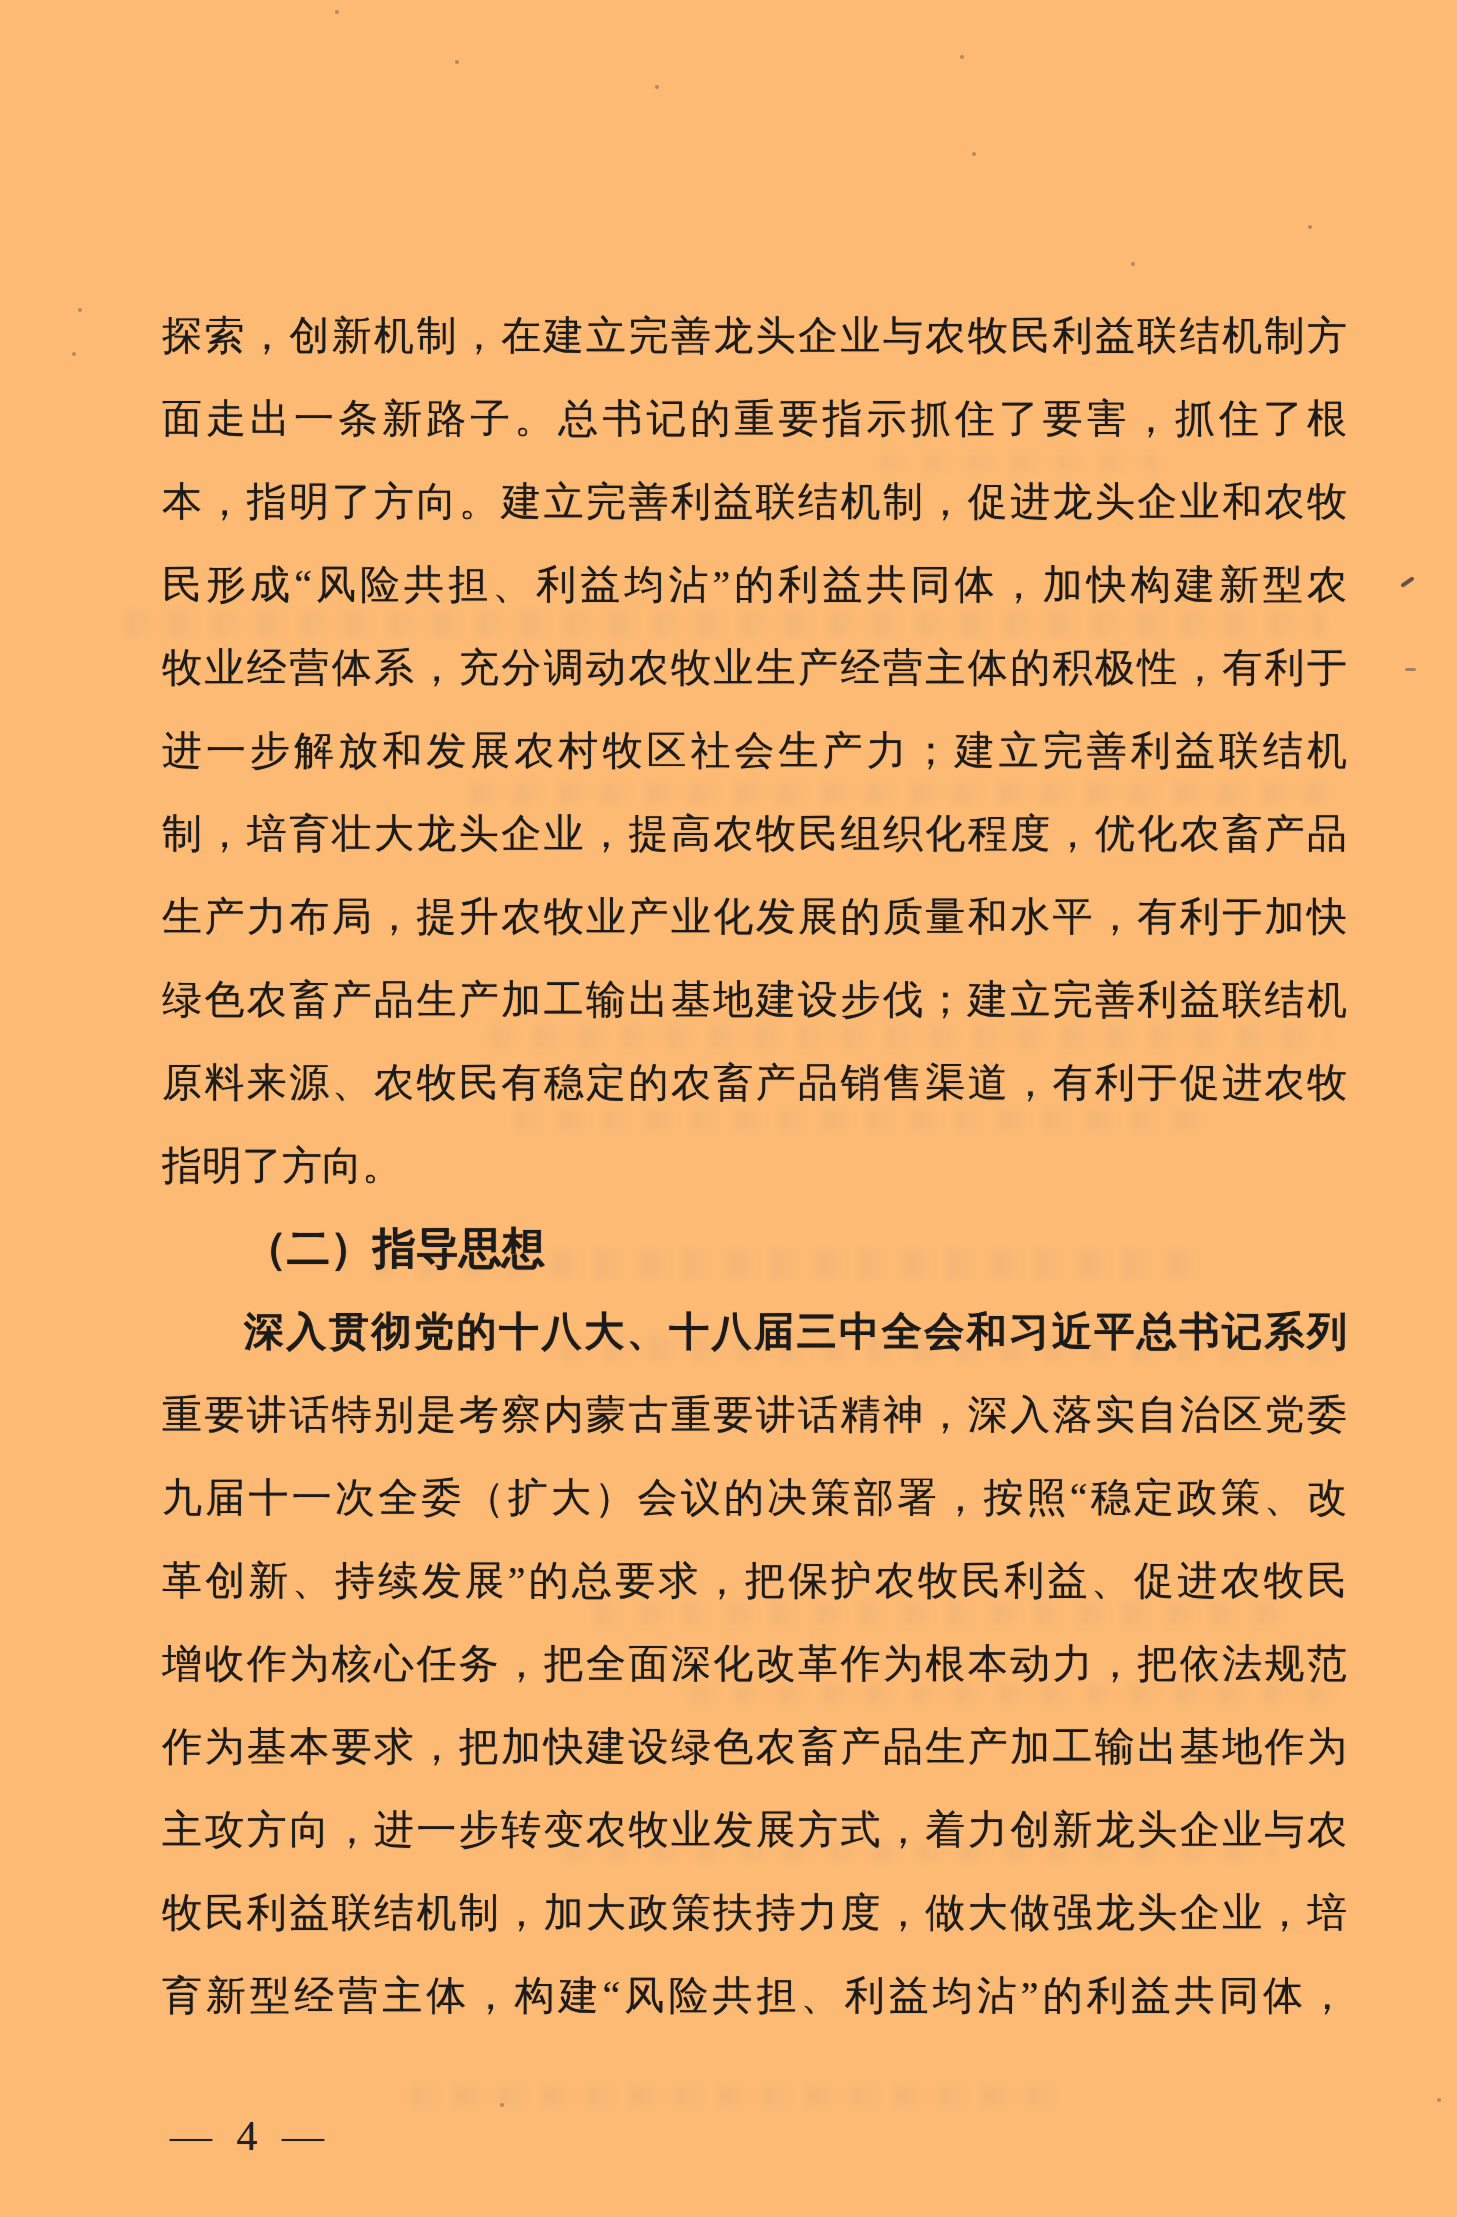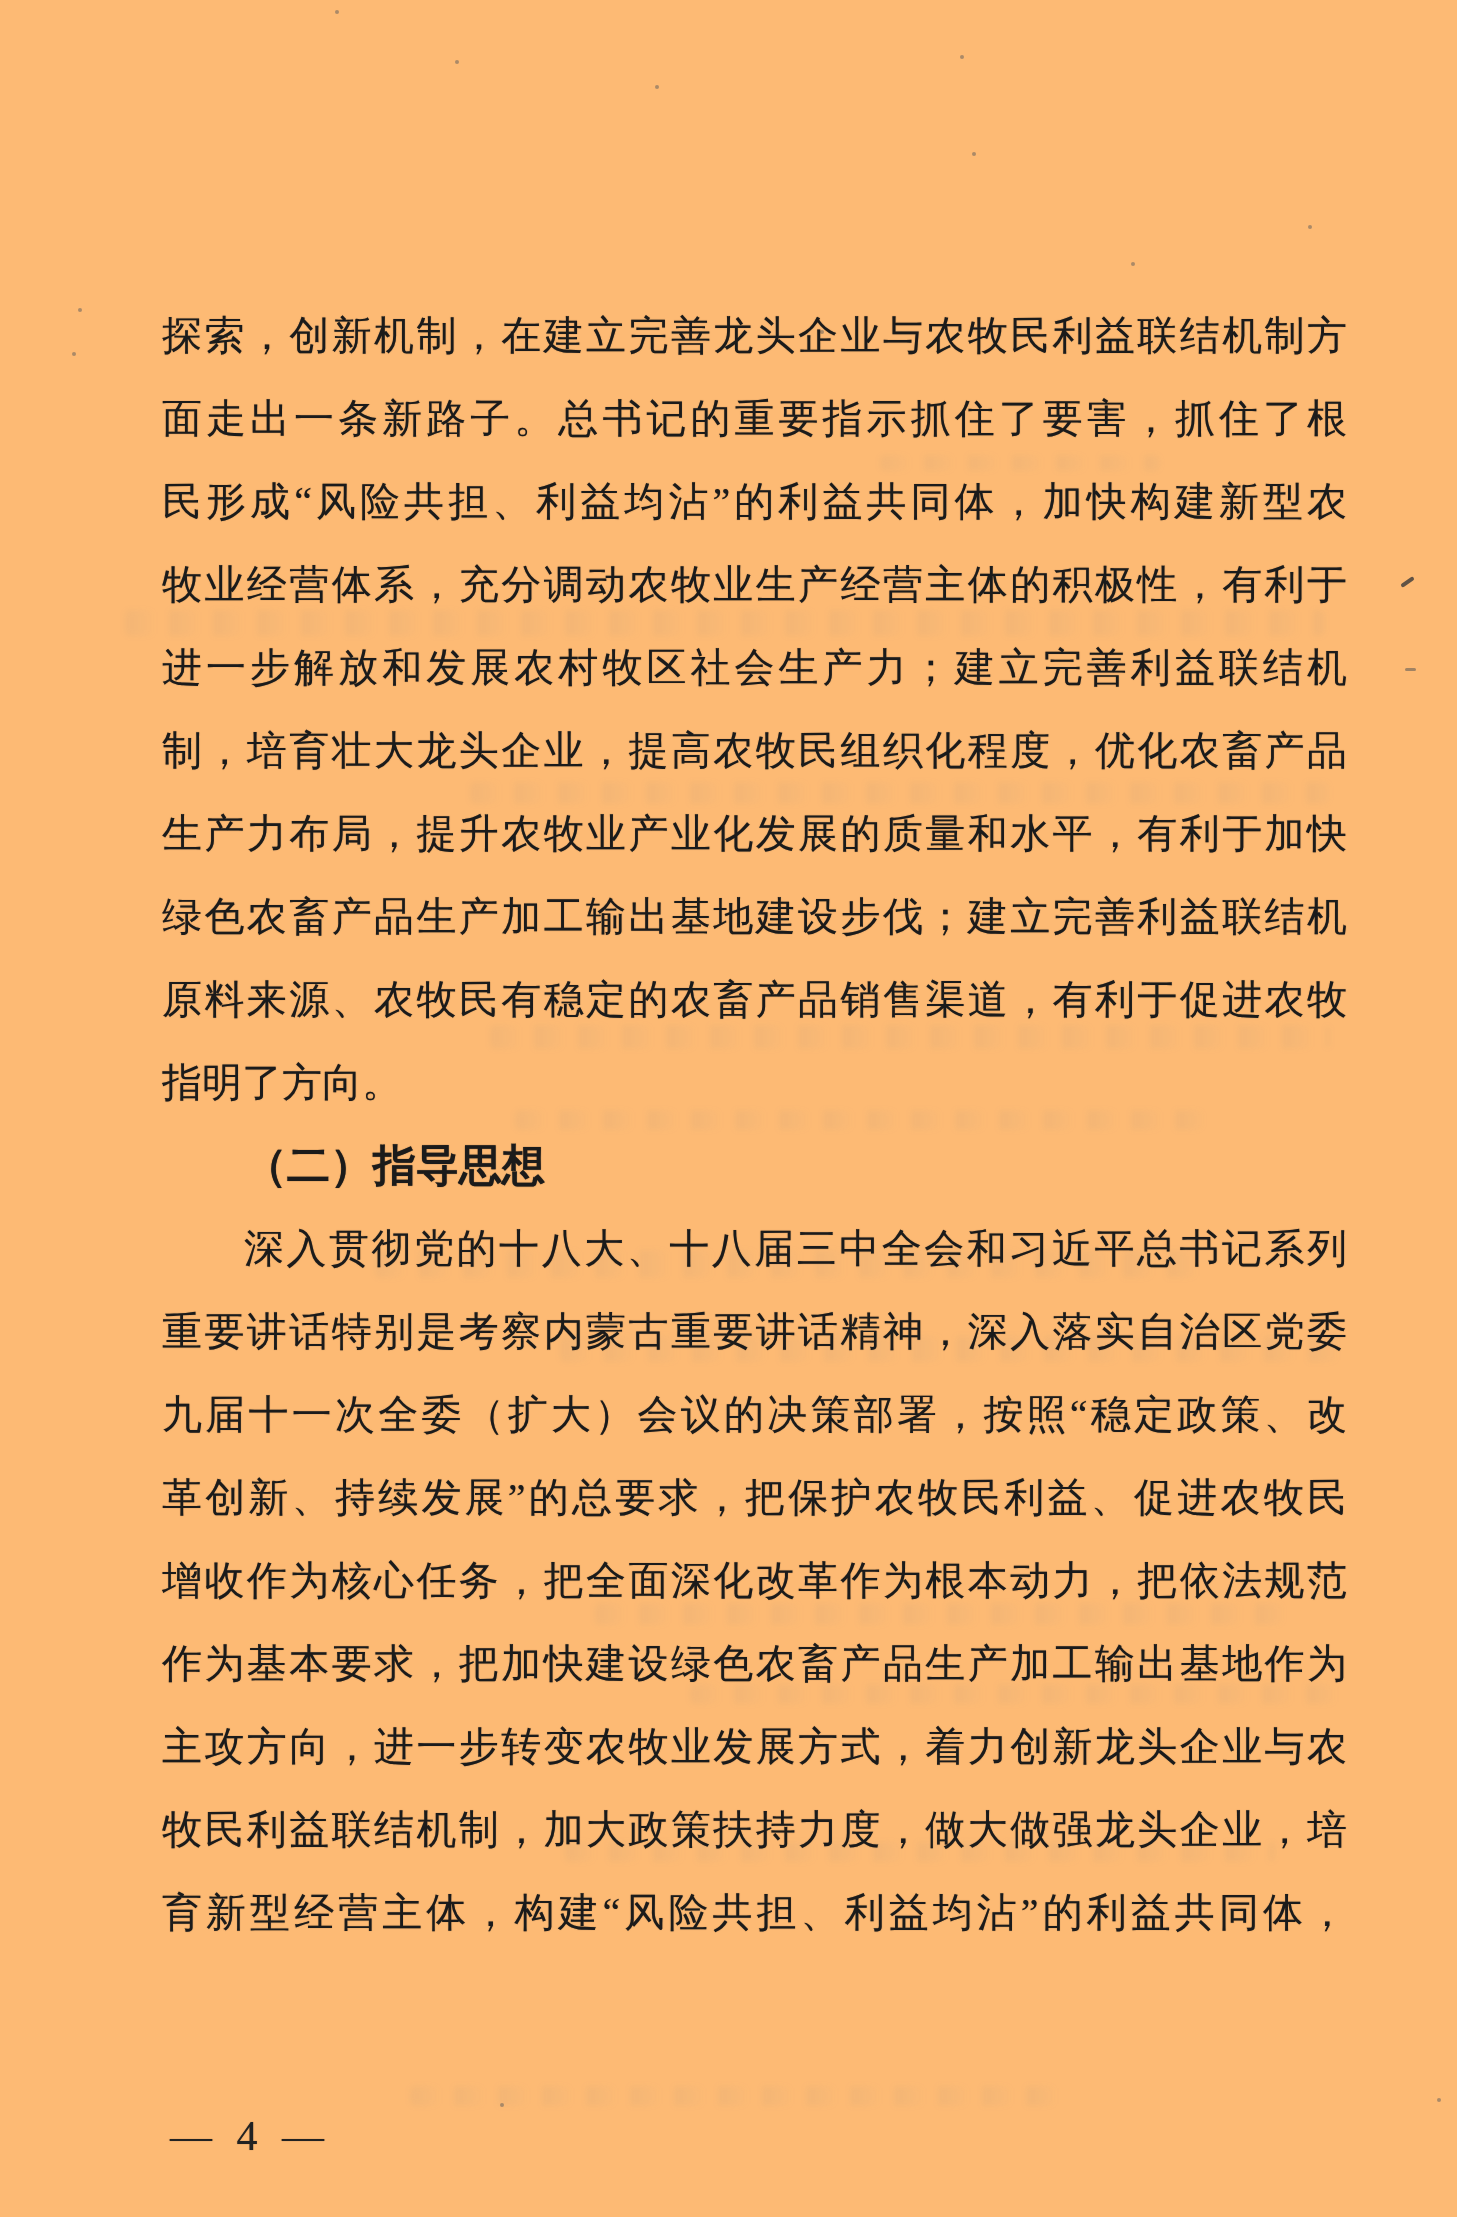--- a/index.html
+++ b/index.html
@@ -23,21 +23,21 @@
     line-height: 83px;
     font-size: 40px;
     text-align: justify;
     text-align-last: justify;
     text-justify: inter-character;
     text-shadow: 0 0 1px rgba(25,25,25,0.5);
     overflow: visible;
     white-space: nowrap;
   }
   .line.body { white-space: normal; }
-  .line.body-indent { white-space: normal; text-indent: 82px; }
+  .line.body-indent { white-space: normal; text-indent: 82px; font-weight: bold; }
   .line.body-end {
     text-align: left;
     text-align-last: left;
   }
   .line.heading {
     font-weight: bold;
     font-size: 43px;
     text-align: center;
     text-align-last: left;
     text-indent: 82px;
@@ -114,20 +114,21 @@
   <div class="speck" style="top:330px;  left:820px;"></div>
   <div class="speck" style="top:2103px; left:500px;"></div>
   <div class="speck" style="top:2098px; left:1437px;"></div>
 
   <div class="tick" style="top:580px; left:1400px;"></div>
   <div class="dash" style="top:668px; left:1405px;"></div>
 
   <div class="text-block">
       <div class="line body">探索，创新机制，在建立完善龙头企业与农牧民利益联结机制方</div>
       <div class="line body">面走出一条新路子。总书记的重要指示抓住了要害，抓住了根</div>
+      <div class="line body">本，指明了方向。建立完善利益联结机制，促进龙头企业和农牧</div>
       <div class="line body">民形成“风险共担、利益均沾”的利益共同体，加快构建新型农</div>
       <div class="line body">牧业经营体系，充分调动农牧业生产经营主体的积极性，有利于</div>
       <div class="line body">进一步解放和发展农村牧区社会生产力；建立完善利益联结机</div>
       <div class="line body">制，培育壮大龙头企业，提高农牧民组织化程度，优化农畜产品</div>
       <div class="line body">生产力布局，提升农牧业产业化发展的质量和水平，有利于加快</div>
       <div class="line body">绿色农畜产品生产加工输出基地建设步伐；建立完善利益联结机</div>
       <div class="line body">原料来源、农牧民有稳定的农畜产品销售渠道，有利于促进农牧</div>
       <div class="line body-end">指明了方向。</div>
       <div class="line heading">（二）指导思想</div>
       <div class="line body-indent">深入贯彻党的十八大、十八届三中全会和习近平总书记系列</div>

